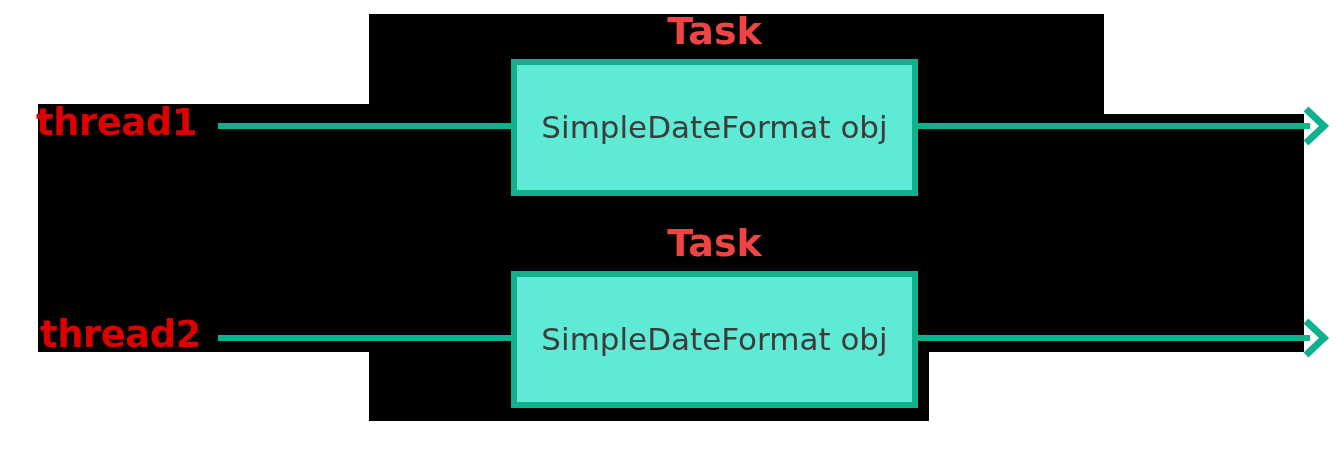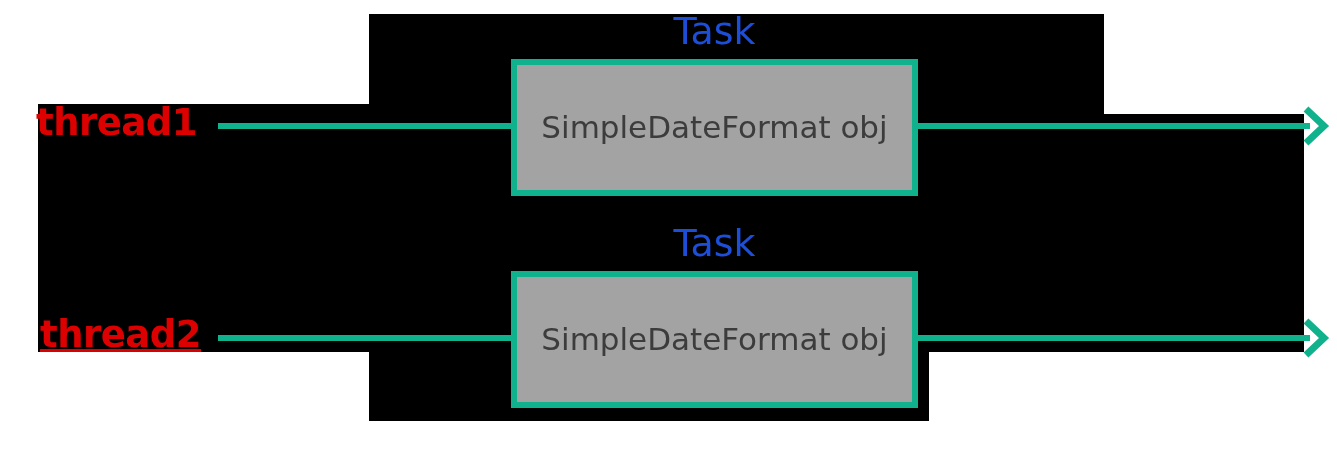--- a/index.html
+++ b/index.html
@@ -27,33 +27,33 @@
     color: #dd0000;
     font-family: "DejaVu Sans", sans-serif;
     font-weight: bold;
     font-size: 37px;
     line-height: 1;
     white-space: nowrap;
     letter-spacing: -0.5px;
   }
   .task-label {
     position: absolute;
-    color: #1d4ed8;
+    color: #ef4444;
     font-family: "DejaVu Sans", sans-serif;
-    font-weight: normal;
+    font-weight: bold;
     font-size: 38px;
     line-height: 1;
     white-space: nowrap;
     text-align: center;
   }
   .task-box {
     position: absolute;
     box-sizing: border-box;
     border: 6px solid #0fb28c;
-    background: #a3a3a3;
+    background: #5eead4;
     display: flex;
     align-items: center;
     justify-content: center;
   }
   .task-box-text {
     color: #3c3c3c;
     font-family: "DejaVu Sans", sans-serif;
     font-weight: normal;
     font-size: 31px;
     line-height: 1;
@@ -89,21 +89,21 @@
   <div class="task-box" style="left:511px; top:59px; width:407px; height:137px;">
     <span class="task-box-text">SimpleDateFormat obj</span>
   </div>
 
   <div class="flowline" style="left:918px; top:123px; width:392px;"></div>
 
   <svg class="arrow-svg" style="left:1290px; top:104px;" width="46" height="46" viewBox="0 0 46 46">
     <polyline points="16,5 34,22 16,39" fill="none" stroke="#0fb28c" stroke-width="7" stroke-linecap="butt" stroke-linejoin="miter"></polyline>
   </svg>
 
-  <div class="lane-label" style="left:40px; top:316px;text-decoration:underline;">thread2</div>
+  <div class="lane-label" style="left:40px; top:316px;">thread2</div>
 
   <div class="flowline" style="left:218px; top:335px; width:296px;"></div>
 
   <div class="task-label" style="left:511px; top:224px; width:407px;">Task</div>
 
   <div class="task-box" style="left:511px; top:271px; width:407px; height:137px;">
     <span class="task-box-text">SimpleDateFormat obj</span>
   </div>
 
   <div class="flowline" style="left:918px; top:335px; width:392px;"></div>

